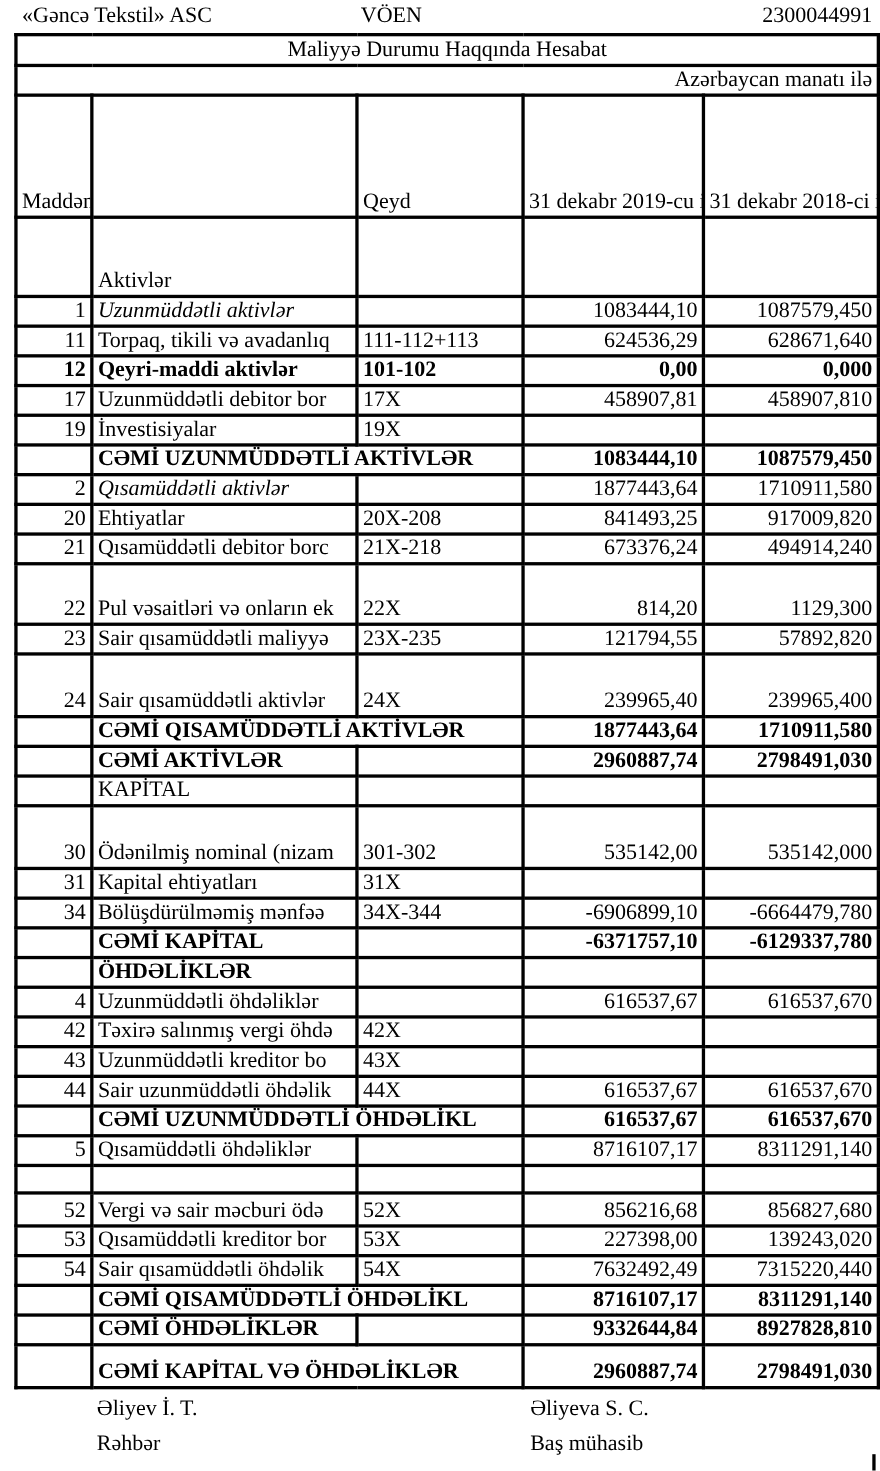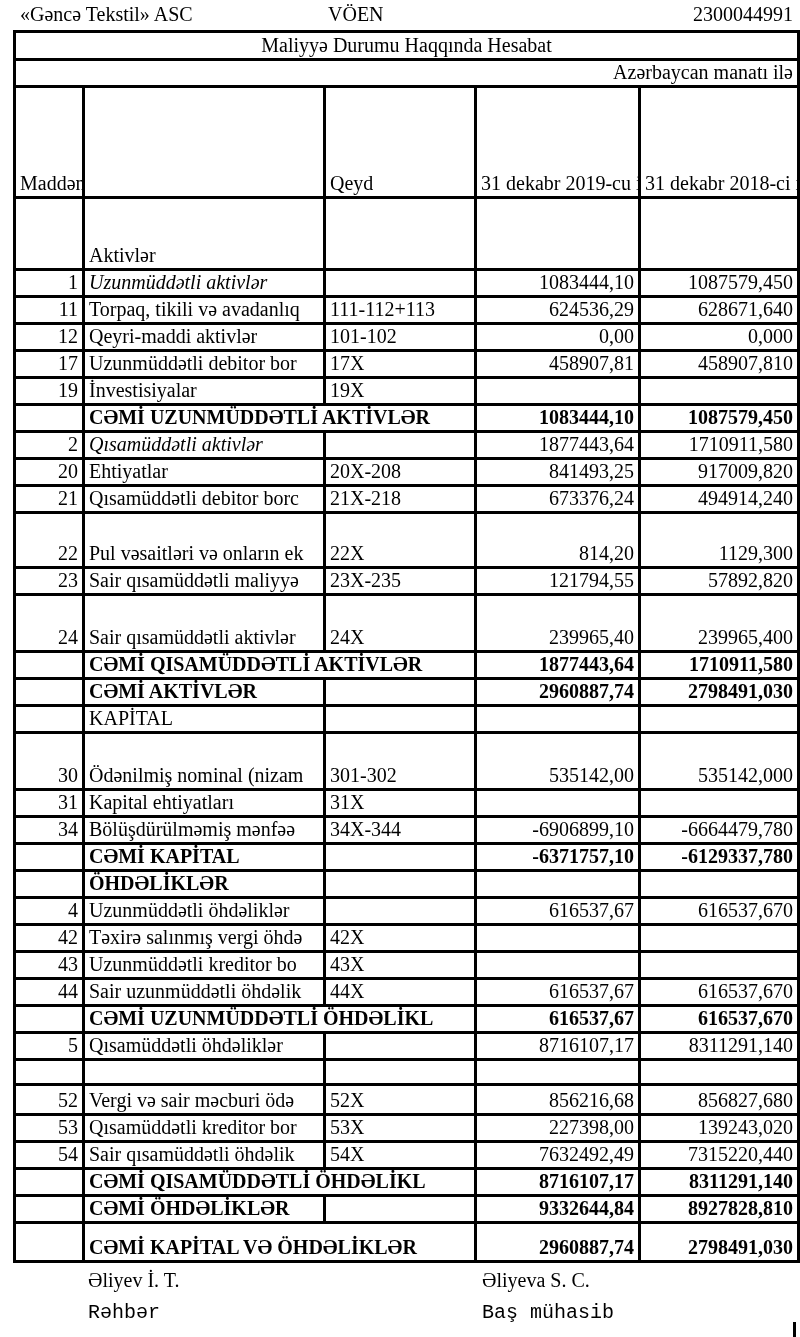--- a/index.html
+++ b/index.html
@@ -28,21 +28,21 @@
   td.hdr-date { white-space:normal; line-height:1.25; }
   td.num { text-align:right; }
   td.no  { text-align:right; }
   tr.b td { font-weight:bold; }
   .i { font-style:italic; }
 
   .signatures { position:relative; height:70px; font-size:20px; }
   .sig-left  { position:absolute; left:88px;  top:6px; }
   .sig-right { position:absolute; left:482px; top:6px; }
   .sig-name  { display:block; margin-bottom:9px; }
-  .sig-title { display:block;font-family:Liberation Mono, monospace; }
+  .sig-title { display:block; }
   .edge-mark { position:absolute; right:4px; bottom:0; width:3px; height:15px; background:#000; }
 </style>
 </head>
 <body>
 
 <div class="topline">
   <span class="company">«Gəncə Tekstil» ASC</span>
   <span class="voen-label">VÖEN</span>
   <span class="voen-value">2300044991</span>
 </div>
@@ -85,21 +85,21 @@
         <td class="num">1083444,10</td>
         <td class="num">1087579,450</td>
       </tr>
       <tr style="height: 27px;">
         <td class="no">11</td>
         <td class="lbl">Torpaq, tikili və avadanlıq</td>
         <td class="qeyd">111-112+113</td>
         <td class="num">624536,29</td>
         <td class="num">628671,640</td>
       </tr>
-      <tr style="height: 27px;">
+      <tr style="height: 27px; font-weight: bold;">
         <td class="no">12</td>
         <td class="lbl">Qeyri-maddi aktivlər</td>
         <td class="qeyd">101-102</td>
         <td class="num">0,00</td>
         <td class="num">0,000</td>
       </tr>
       <tr style="height: 27px;">
         <td class="no">17</td>
         <td class="lbl">Uzunmüddətli debitor bor</td>
         <td class="qeyd">17X</td>

